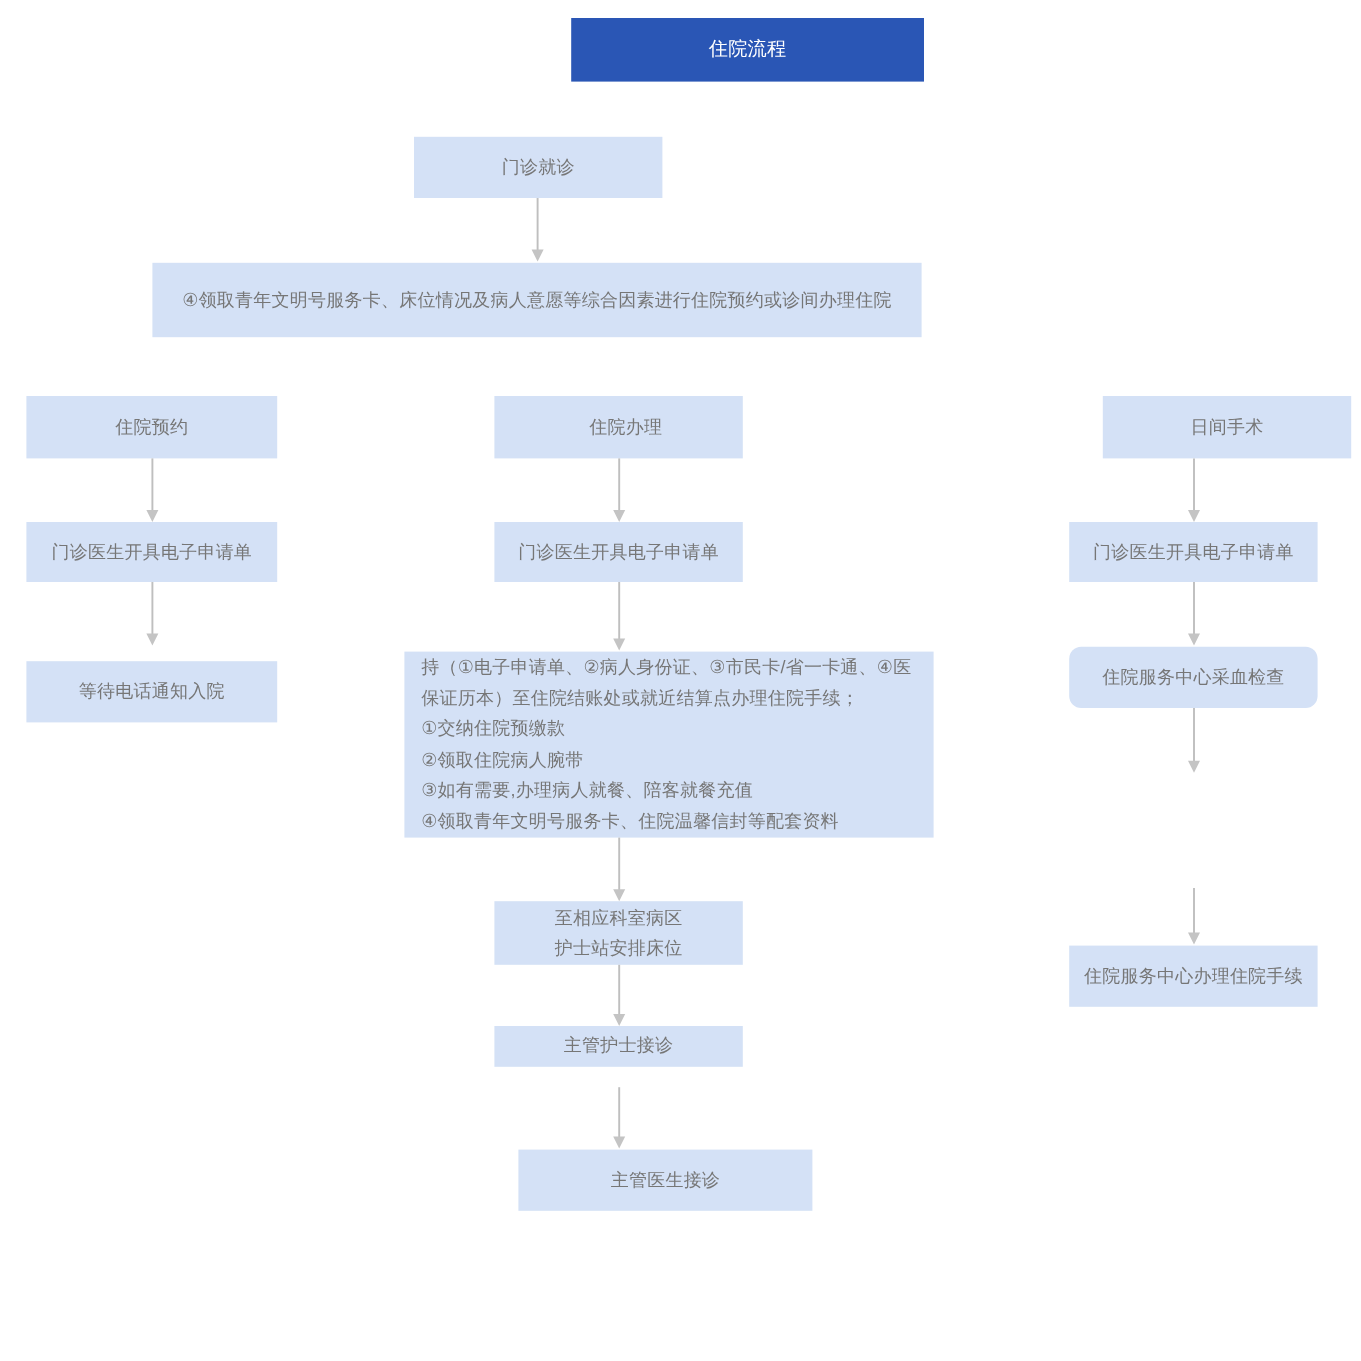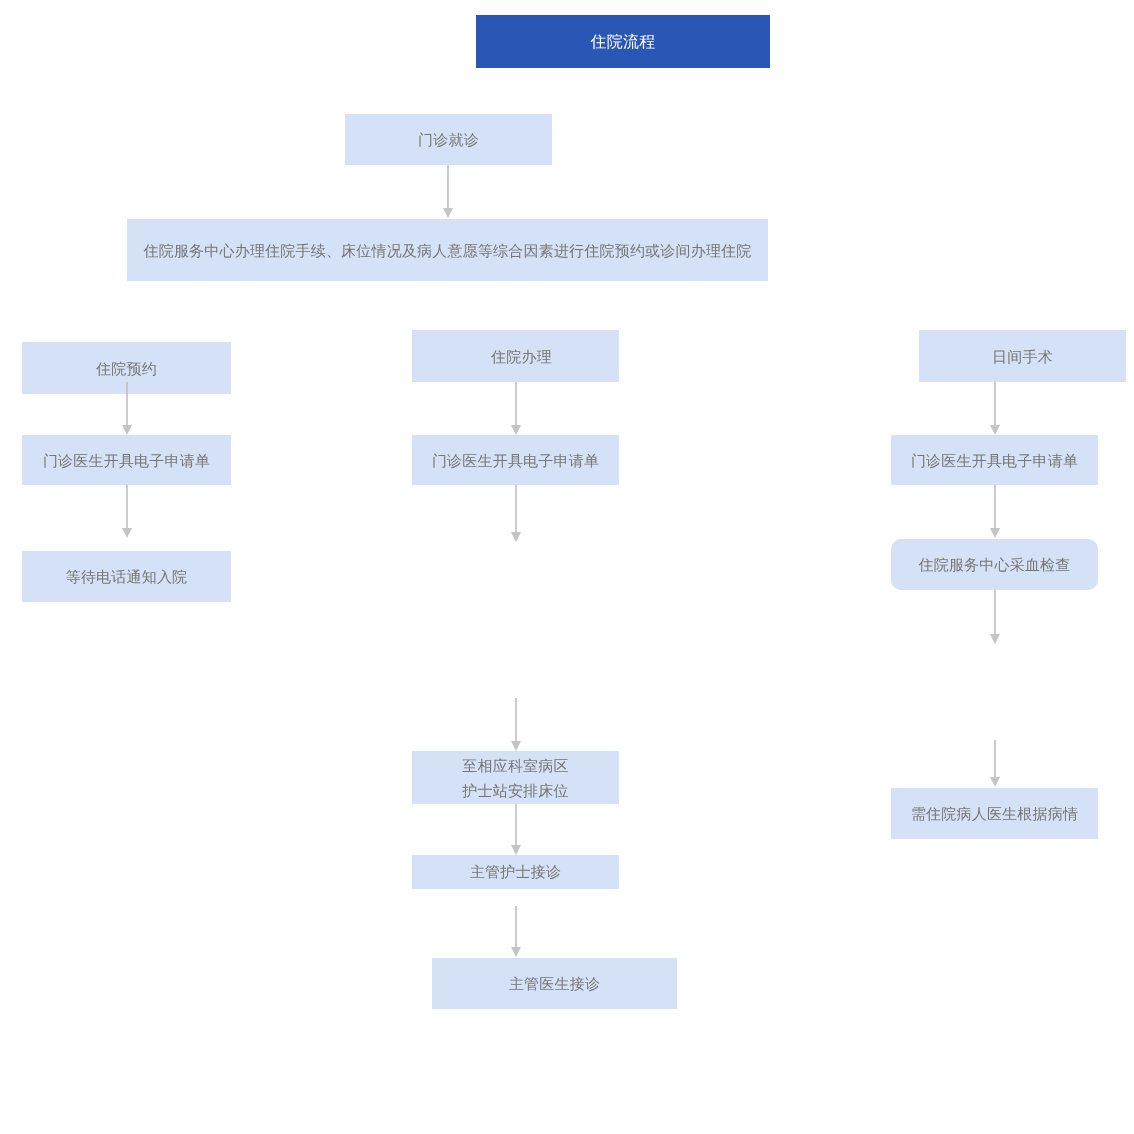--- a/index.html
+++ b/index.html
@@ -65,23 +65,23 @@
 
   <div class="node" style="left:345px; top:114px; width:207px; height:51px;">门诊就诊</div>
 
   <div class="connector" style="left:441px; top:165px; width:14px; height:54px;">
     <svg width="14" height="54" viewBox="0 0 14 54">
       <line x1="7" y1="0" x2="7" y2="44" stroke="#bfbfbf" stroke-width="1.6"></line>
       <polygon points="2,43 12,43 7,53" fill="#c4c4c4"></polygon>
     </svg>
   </div>
 
-  <div class="node" style="left:127px; top:219px; width:641px; height:62px;">住院服务中心办理住院手续、床位情况及病人意愿等综合因素进行住院预约或诊间办理住院</div>
+  <div class="node" style="left:127px; top:219px; width:641px; height:62px;">④领取青年文明号服务卡、床位情况及病人意愿等综合因素进行住院预约或诊间办理住院</div>
 
-  <div class="node" style="left:22px; top:330px; width:209px; height:52px;margin-top:12px;">住院预约</div>
+  <div class="node" style="left:22px; top:330px; width:209px; height:52px;">住院预约</div>
 
   <div class="connector" style="left:120px; top:382px; width:14px; height:54px;">
     <svg width="14" height="54" viewBox="0 0 14 54">
       <line x1="7" y1="0" x2="7" y2="44" stroke="#bfbfbf" stroke-width="1.6"></line>
       <polygon points="2,43 12,43 7,53" fill="#c4c4c4"></polygon>
     </svg>
   </div>
 
   <div class="node" style="left:22px; top:435px; width:209px; height:50px;">门诊医生开具电子申请单</div>
 
@@ -105,20 +105,25 @@
 
   <div class="node" style="left:412px; top:435px; width:207px; height:50px;">门诊医生开具电子申请单</div>
 
   <div class="connector" style="left:509px; top:485px; width:14px; height:58px;">
     <svg width="14" height="58" viewBox="0 0 14 58">
       <line x1="7" y1="0" x2="7" y2="48" stroke="#bfbfbf" stroke-width="1.6"></line>
       <polygon points="2,47 12,47 7,57" fill="#c4c4c4"></polygon>
     </svg>
   </div>
 
+  <div class="node detail" style="left:337px; top:543px; width:441px; height:155px;">持（①电子申请单、②病人身份证、③市民卡/省一卡通、④医保证历本）至住院结账处或就近结算点办理住院手续；
+①交纳住院预缴款
+②领取住院病人腕带
+③如有需要,办理病人就餐、陪客就餐充值
+④领取青年文明号服务卡、住院温馨信封等配套资料</div>
 
   <div class="connector" style="left:509px; top:698px; width:14px; height:54px;">
     <svg width="14" height="54" viewBox="0 0 14 54">
       <line x1="7" y1="0" x2="7" y2="44" stroke="#bfbfbf" stroke-width="1.6"></line>
       <polygon points="2,43 12,43 7,53" fill="#c4c4c4"></polygon>
     </svg>
   </div>
 
   <div class="node" style="left:412px; top:751px; width:207px; height:53px;">至相应科室病区
 护士站安排床位</div>
@@ -169,15 +174,15 @@
   </div>
 
 
   <div class="connector" style="left:988px; top:740px; width:14px; height:48px;">
     <svg width="14" height="48" viewBox="0 0 14 48">
       <line x1="7" y1="0" x2="7" y2="38" stroke="#bfbfbf" stroke-width="1.6"></line>
       <polygon points="2,37 12,37 7,47" fill="#c4c4c4"></polygon>
     </svg>
   </div>
 
-  <div class="node" style="left:891px; top:788px; width:207px; height:51px;">需住院病人医生根据病情</div>
+  <div class="node" style="left:891px; top:788px; width:207px; height:51px;">住院服务中心办理住院手续</div>
 
 </div>
 
 </body></html>

